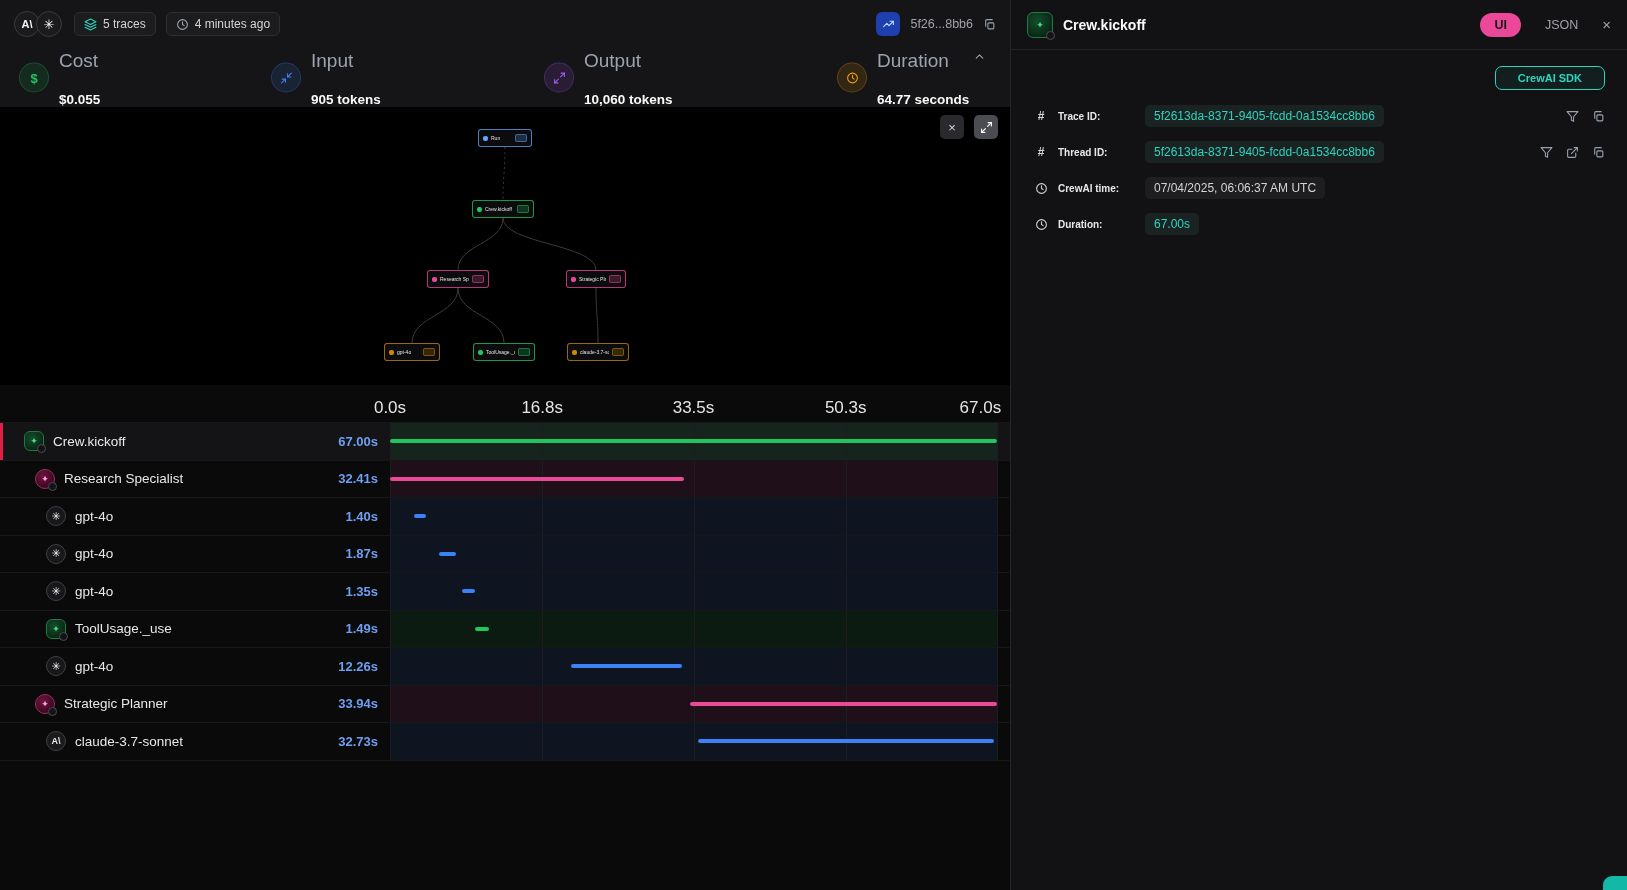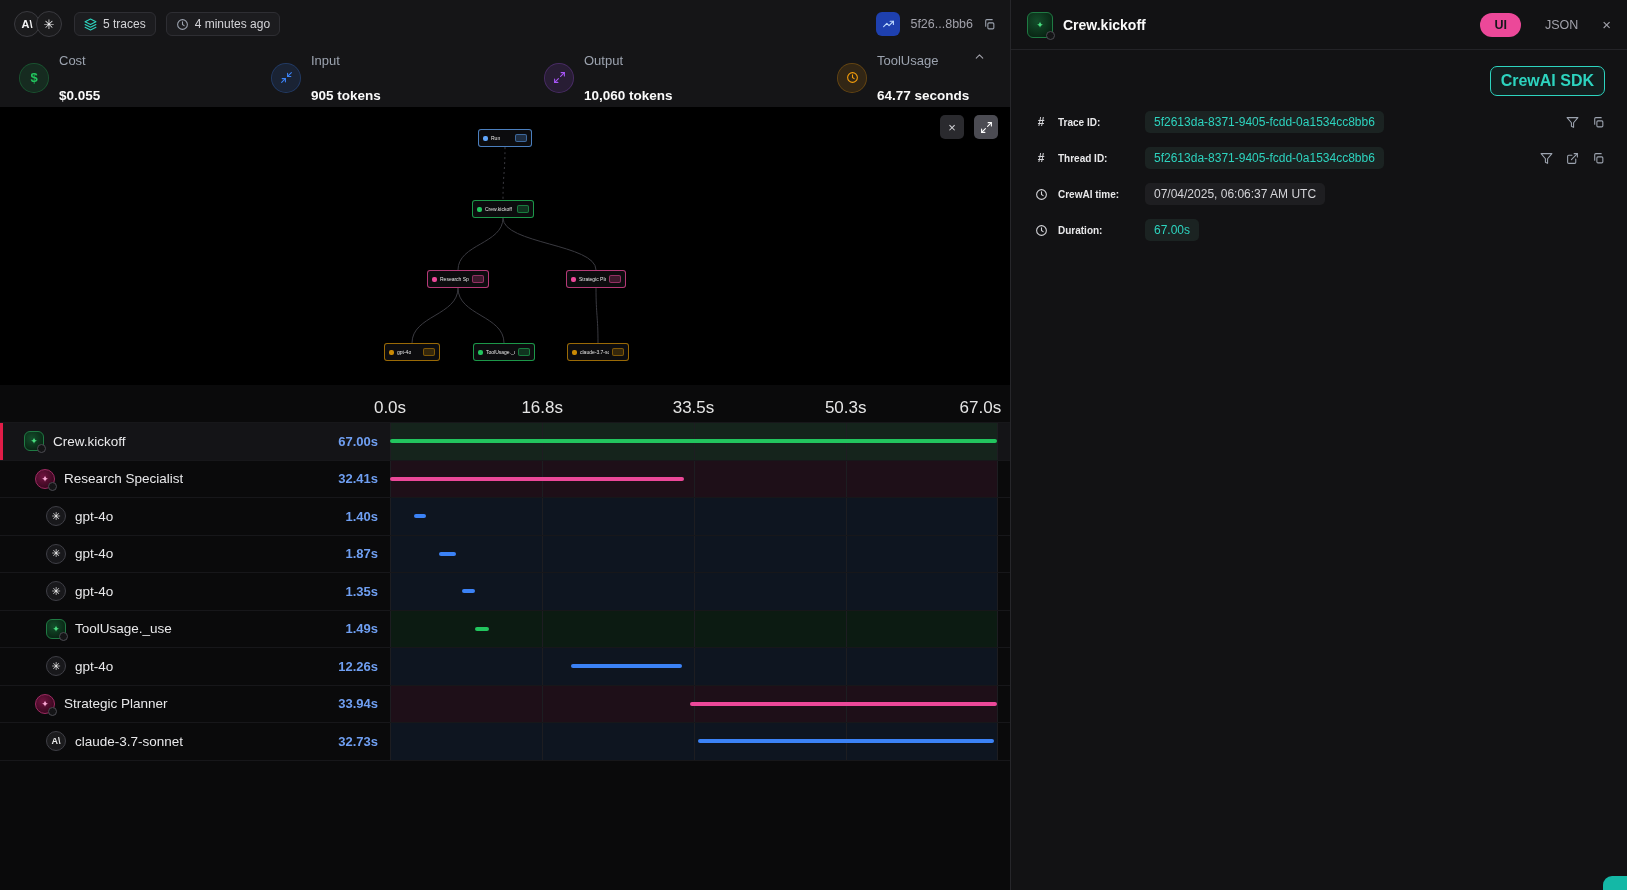--- a/index.html
+++ b/index.html
@@ -15,21 +15,21 @@
 .avatar{width:26px;height:26px;border-radius:50%;background:#1b1b1d;border:1px solid #3a3a3f;display:flex;align-items:center;justify-content:center;font-size:11px;color:#f4f4f5;font-weight:700}
 .avatar+.avatar{margin-left:-4px;font-weight:400;font-size:13px}
 .chip{display:flex;align-items:center;gap:6px;border:1px solid #2e2e33;background:#1c1c1f;border-radius:6px;padding:4px 9px;font-size:12px;color:#d4d4d8}
 .spacer{flex:1}
 .badge-blue{width:24px;height:24px;border-radius:6px;background:#1e40af;color:#bfdbfe;display:flex;align-items:center;justify-content:center}
 .short-id{font-size:12.5px;color:#a1a1aa}
 
 .metricsbar{height:59px;background:#151517;position:relative}
 .metric{position:absolute;top:50%;transform:translateY(-50%);display:flex;align-items:center;gap:11px}
 .m-icon{width:28px;height:28px;border-radius:50%;display:flex;align-items:center;justify-content:center}
-.m-label{font-size:13px;color:#9ca3af;margin-bottom:20px}
+.m-label{font-size:19px;color:#9ca3af;margin-bottom:20px}
 .m-value{font-size:13.5px;color:#fafafa;font-weight:700}
 .collapse-btn{position:absolute;right:24px;top:2px;color:#a1a1aa;cursor:pointer}
 
 .graph{height:278px;background:#000;position:relative}
 #graph-edges{position:absolute;inset:0;pointer-events:none}
 .g-node{position:absolute;height:18px;background:#0c0c0e;border:1px solid #333;border-radius:3px;display:flex;align-items:center;gap:3px;padding:0 4px;font-size:5px;color:#e5e5e5;white-space:nowrap;overflow:hidden;cursor:pointer}
 .g-dot{width:5px;height:5px;border-radius:2px;flex-shrink:0}
 .g-label{overflow:hidden}
 .g-chip{margin-left:auto;width:12px;height:8px;border-radius:2px;flex-shrink:0}
 .graph-btns{position:absolute;top:8px;right:12px;display:flex;gap:10px}
@@ -57,21 +57,21 @@
 .mini-badge{position:absolute;right:-3px;bottom:-3px;width:9px;height:9px;border-radius:50%;background:#141416;border:1px solid #4b4b52}
 
 .panel{width:617px;background:#121214;border-left:1px solid #26262a;display:flex;flex-direction:column;position:relative;overflow:hidden}
 .p-header{height:50px;display:flex;align-items:center;padding:0 16px;gap:10px;border-bottom:1px solid #232327}
 .p-crew{width:26px;height:26px;border-radius:8px;font-size:11px}
 .p-title{font-size:14px;font-weight:700;color:#fafafa}
 .toggle-ui{margin-left:auto;background:#ec4899;color:#18181b;font-size:12.5px;font-weight:700;padding:5px 14px;border-radius:15px;cursor:pointer}
 .toggle-json{font-size:12.5px;color:#a1a1aa;margin:0 14px;cursor:pointer}
 .p-close{color:#a1a1aa;font-size:15px;cursor:pointer}
 .sdk-row{display:flex;justify-content:flex-end;padding:16px 22px 8px}
-.sdk-badge{border:1px solid #2dd4bf;color:#2dd4bf;background:rgba(45,212,191,.07);font-size:16px;font-weight:700;padding:5px 10px;border-radius:7px}
+.sdk-badge{border:1px solid #2dd4bf;color:#2dd4bf;background:rgba(45,212,191,.07);font-size:11px;font-weight:700;padding:5px 22px;border-radius:7px}
 .detail-row{display:flex;align-items:center;height:36px;padding:0 22px;gap:9px}
 .d-icon{width:16px;color:#d4d4d8;display:inline-flex;justify-content:center}
 .d-label{font-size:10px;font-weight:600;color:#e8e8ea;width:78px;flex-shrink:0}
 .d-value{font-size:12px;padding:4px 9px;border-radius:5px;background:#1e1e21;white-space:nowrap}
 .d-value.teal{color:#2dd4bf;background:#1b2322}
 .d-value.gray{color:#d4d4d8}
 .d-actions{margin-left:auto;display:flex;gap:13px;color:#9ca3af}
 .d-act{cursor:pointer;display:inline-flex}
 .attr-row{display:flex;align-items:center;gap:10px;margin-top:12px;padding:12px 22px;border-top:1px solid #232327;border-bottom:1px solid #232327;cursor:pointer}
 .attr-label{font-size:13px;font-weight:700;color:#fafafa}
@@ -170,21 +170,21 @@
           </div>
         </div>
         <div class="metric" style="left: 838px;">
           <div class="m-icon" style="color: rgb(245, 158, 11); background: rgba(245, 158, 11, 0.13); box-shadow: rgba(245, 158, 11, 0.35) 0px 0px 0px 1px;">
             <svg width="13" height="13" viewBox="0 0 24 24" fill="none" stroke="currentColor" stroke-width="2" stroke-linecap="round" stroke-linejoin="round">
               <circle cx="12" cy="12" r="9"></circle>
               <polyline points="12 7 12 12 15 14"></polyline>
             </svg>
           </div>
           <div class="m-text">
-            <div class="m-label">ToolUsage</div>
+            <div class="m-label">Duration</div>
             <div class="m-value">64.77 seconds</div>
           </div>
         </div>
       </div>
 
     <div class="graph">
       <svg id="graph-edges" width="1010" height="278">
           <path d="M505,40 C505,66.5 503,66.5 503,93" stroke="#3a3a40" fill="none" stroke-dasharray="2 3"></path>
           <path d="M503,111 C503,137 458,137 458,163" stroke="#3a3a40" fill="none"></path>
           <path d="M503,111 C503,137 596,137 596,163" stroke="#3a3a40" fill="none"></path>

